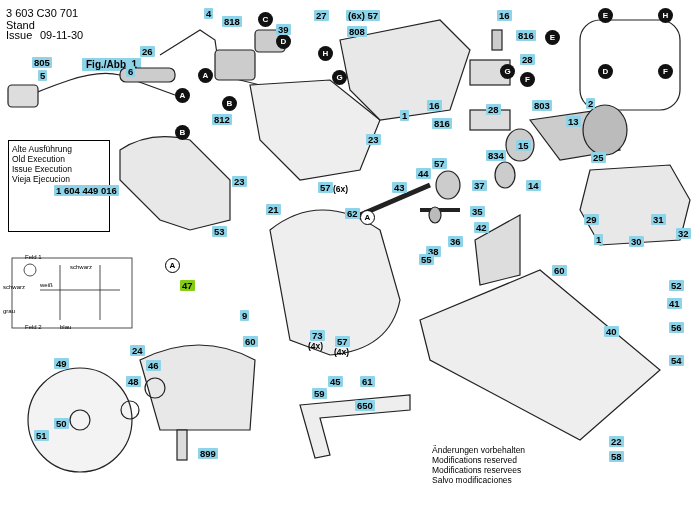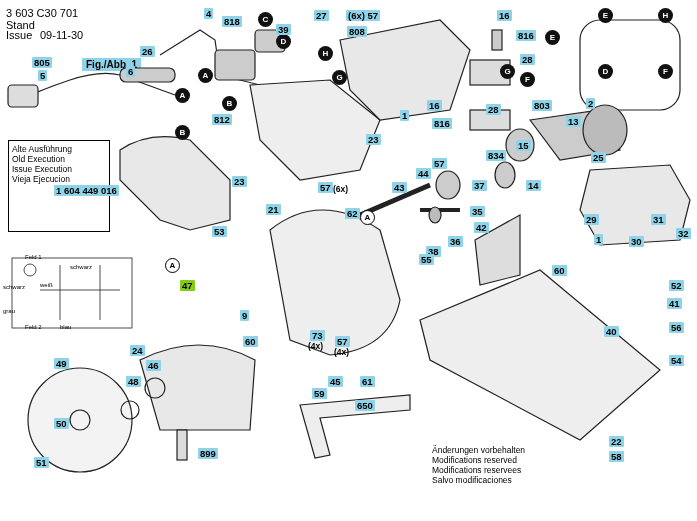--- a/index.html
+++ b/index.html
@@ -186,21 +186,21 @@
   <div class="lbl" style="left:669px;top:355px;">54</div>
   <div class="lbl" style="left:130px;top:345px;">24</div>
   <div class="lbl" style="left:146px;top:360px;">46</div>
   <div class="lbl" style="left:54px;top:358px;">49</div>
   <div class="lbl" style="left:126px;top:376px;">48</div>
   <div class="lbl" style="left:328px;top:376px;">45</div>
   <div class="lbl" style="left:360px;top:376px;">61</div>
   <div class="lbl" style="left:312px;top:388px;">59</div>
   <div class="lbl" style="left:355px;top:400px;">650</div>
   <div class="lbl" style="left:609px;top:436px;">22</div>
-  <div class="lbl" style="left:34px;top:457px;">51</div>
+  <div class="lbl" style="left:34px;top:430px;">51</div>
   <div class="lbl" style="left:54px;top:418px;">50</div>
   <div class="lbl" style="left:198px;top:448px;">899</div>
   <div class="lbl" style="left:609px;top:451px;">58</div>
 
   <div class="note" style="left:432px;top:445px;">Änderungen vorbehalten</div>
   <div class="note" style="left:432px;top:455px;">Modifications reserved</div>
   <div class="note" style="left:432px;top:465px;">Modifications reservees</div>
   <div class="note" style="left:432px;top:475px;">Salvo modificaciones</div>
 
 </div>

